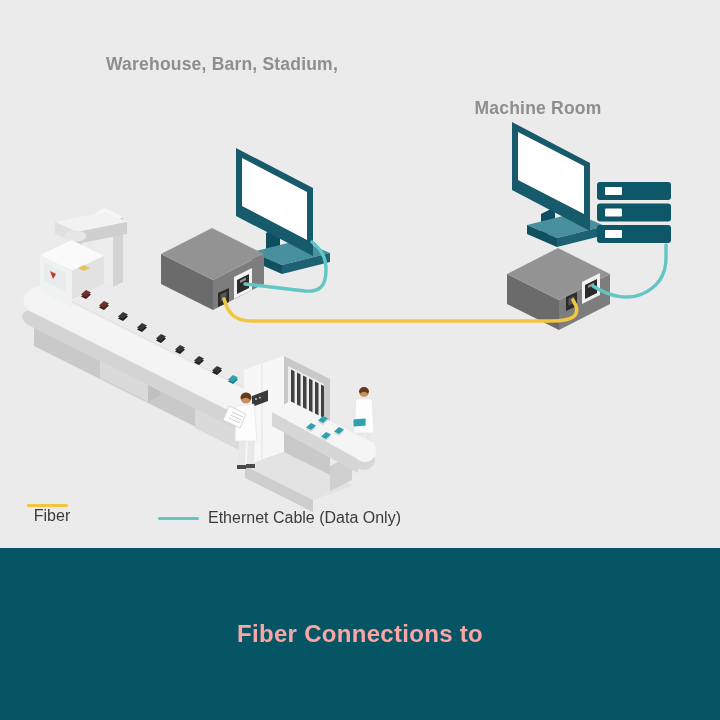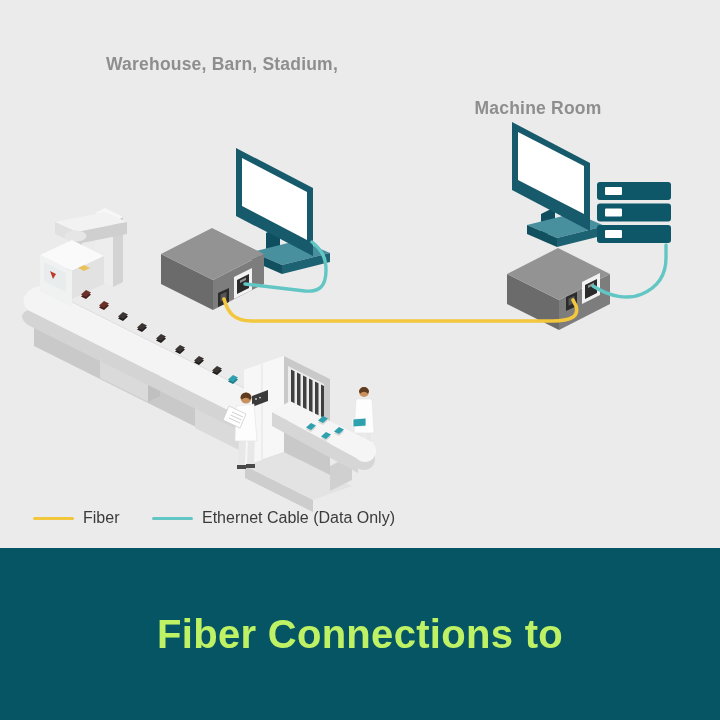--- a/index.html
+++ b/index.html
@@ -14,30 +14,30 @@
     font-weight:bold; font-size:17.5px; line-height:22px; color:#8e8e8e;
     letter-spacing:.2px;
   }
   .heading-left{ top:53px; left:57px; width:330px; }
   .heading-right{ top:57px; left:448px; width:180px;margin-top:40px; }
   .illustration{ position:absolute; top:0; left:0; }
   .legend{ position:absolute; top:504px; left:0; width:720px; height:28px; }
   .legend-item{ position:absolute; display:flex; align-items:center; height:28px; }
   .legend-item .swatch{ width:41px; height:3px; border-radius:2px; margin-right:9px; }
   .legend-item .lbl{ font-size:16px; color:#3b3b3b; white-space:nowrap; }
-  .li-fiber{ left:33px; }
-  .li-data{ left:152px; }
+  .li-fiber{ left:27px;flex-direction:column; }
+  .li-data{ left:158px; }
   .li-power{ left:429px; }
   .footer-band{
     position:absolute; left:0; top:548px; width:720px; height:172px;
     background:#055565; display:flex; flex-direction:column;
     align-items:center; justify-content:center;
   }
   .footer-title{
-    color:#bef264; font-weight:bold; font-size:40px; line-height:46px;
+    color:#fca5a5; font-weight:bold; font-size:24px; line-height:46px;
     text-align:center; letter-spacing:.3px;
   }
 </style>
 </head>
 <body>
 
 <div class="stage">
 
   <div class="scene-heading heading-left">
     <div>Warehouse, Barn, Stadium,</div>

